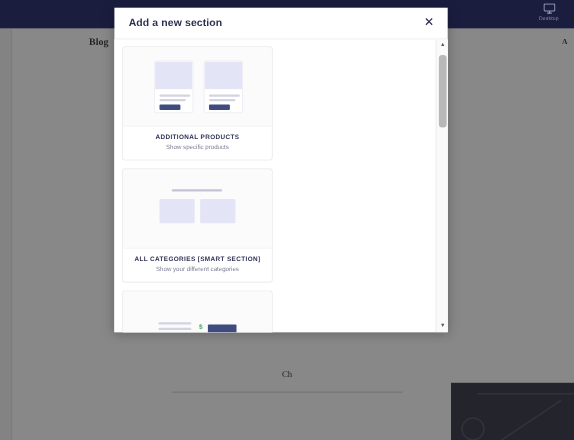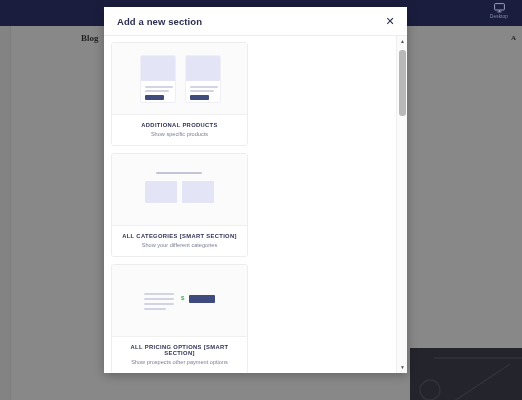--- a/index.html
+++ b/index.html
@@ -150,21 +150,21 @@
     width: 522px; height: 374px;
     background: rgba(40,40,40,.55);
     z-index: 10;
   }
 
   
   .modal {
     position: absolute;
     left: 104px; top: 7px;
     width: 303px;
-    height: 366px;
+    height: 295px;
     background: #ffffff;
     z-index: 20;
     display: flex;
     flex-direction: column;
     box-shadow: 0 2px 10px rgba(0,0,0,.28);
   }
   .modal-header {
     position: relative;
     height: 29px;
     flex: 0 0 29px;

